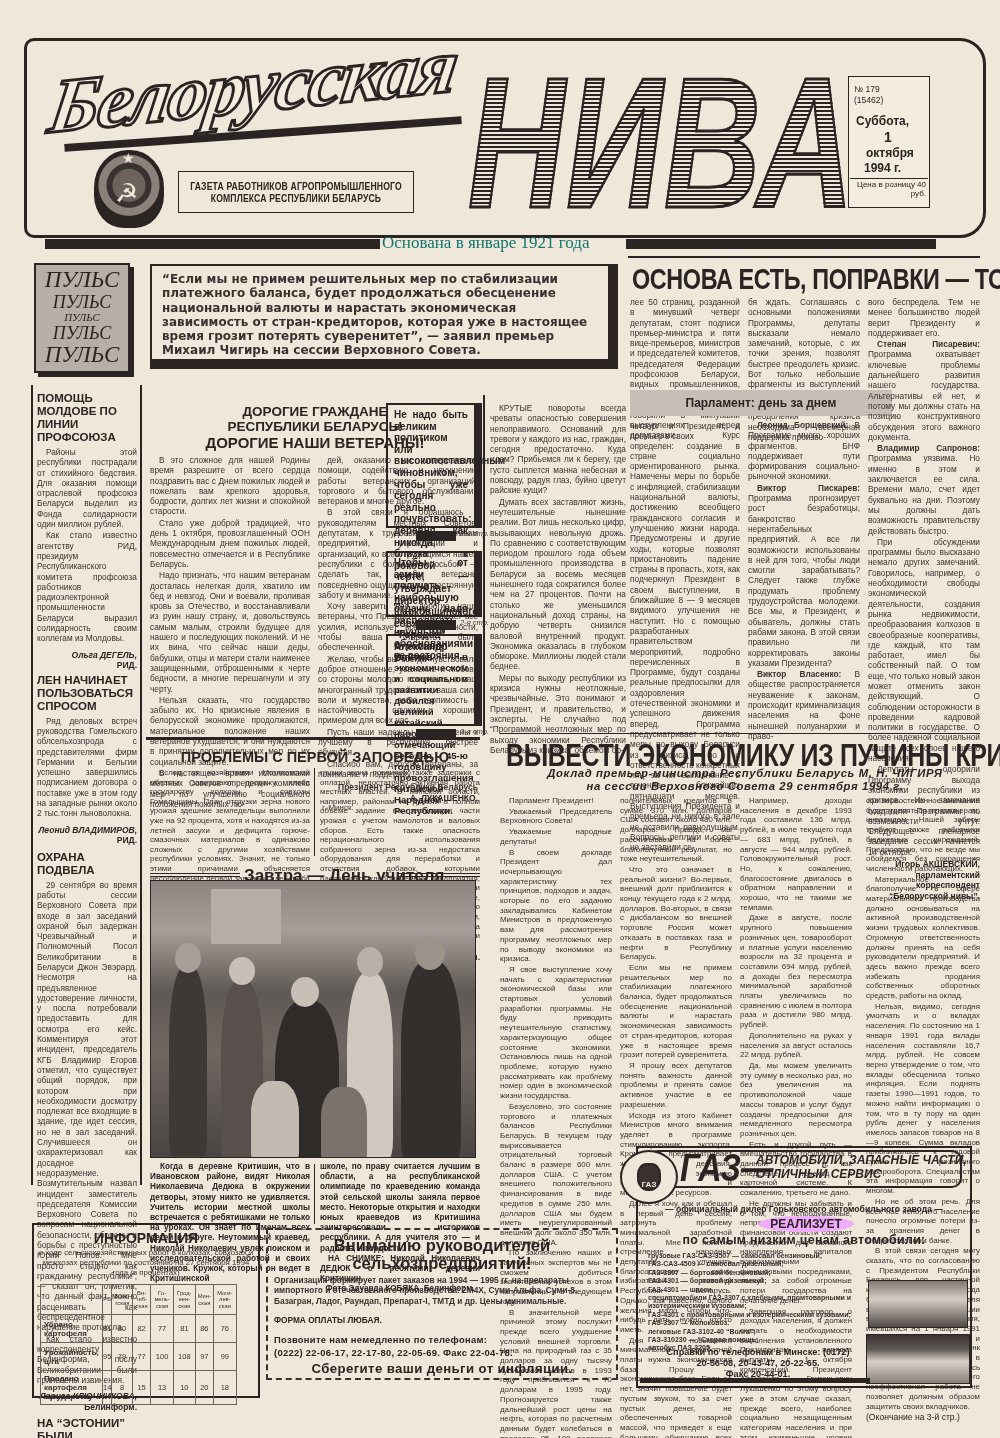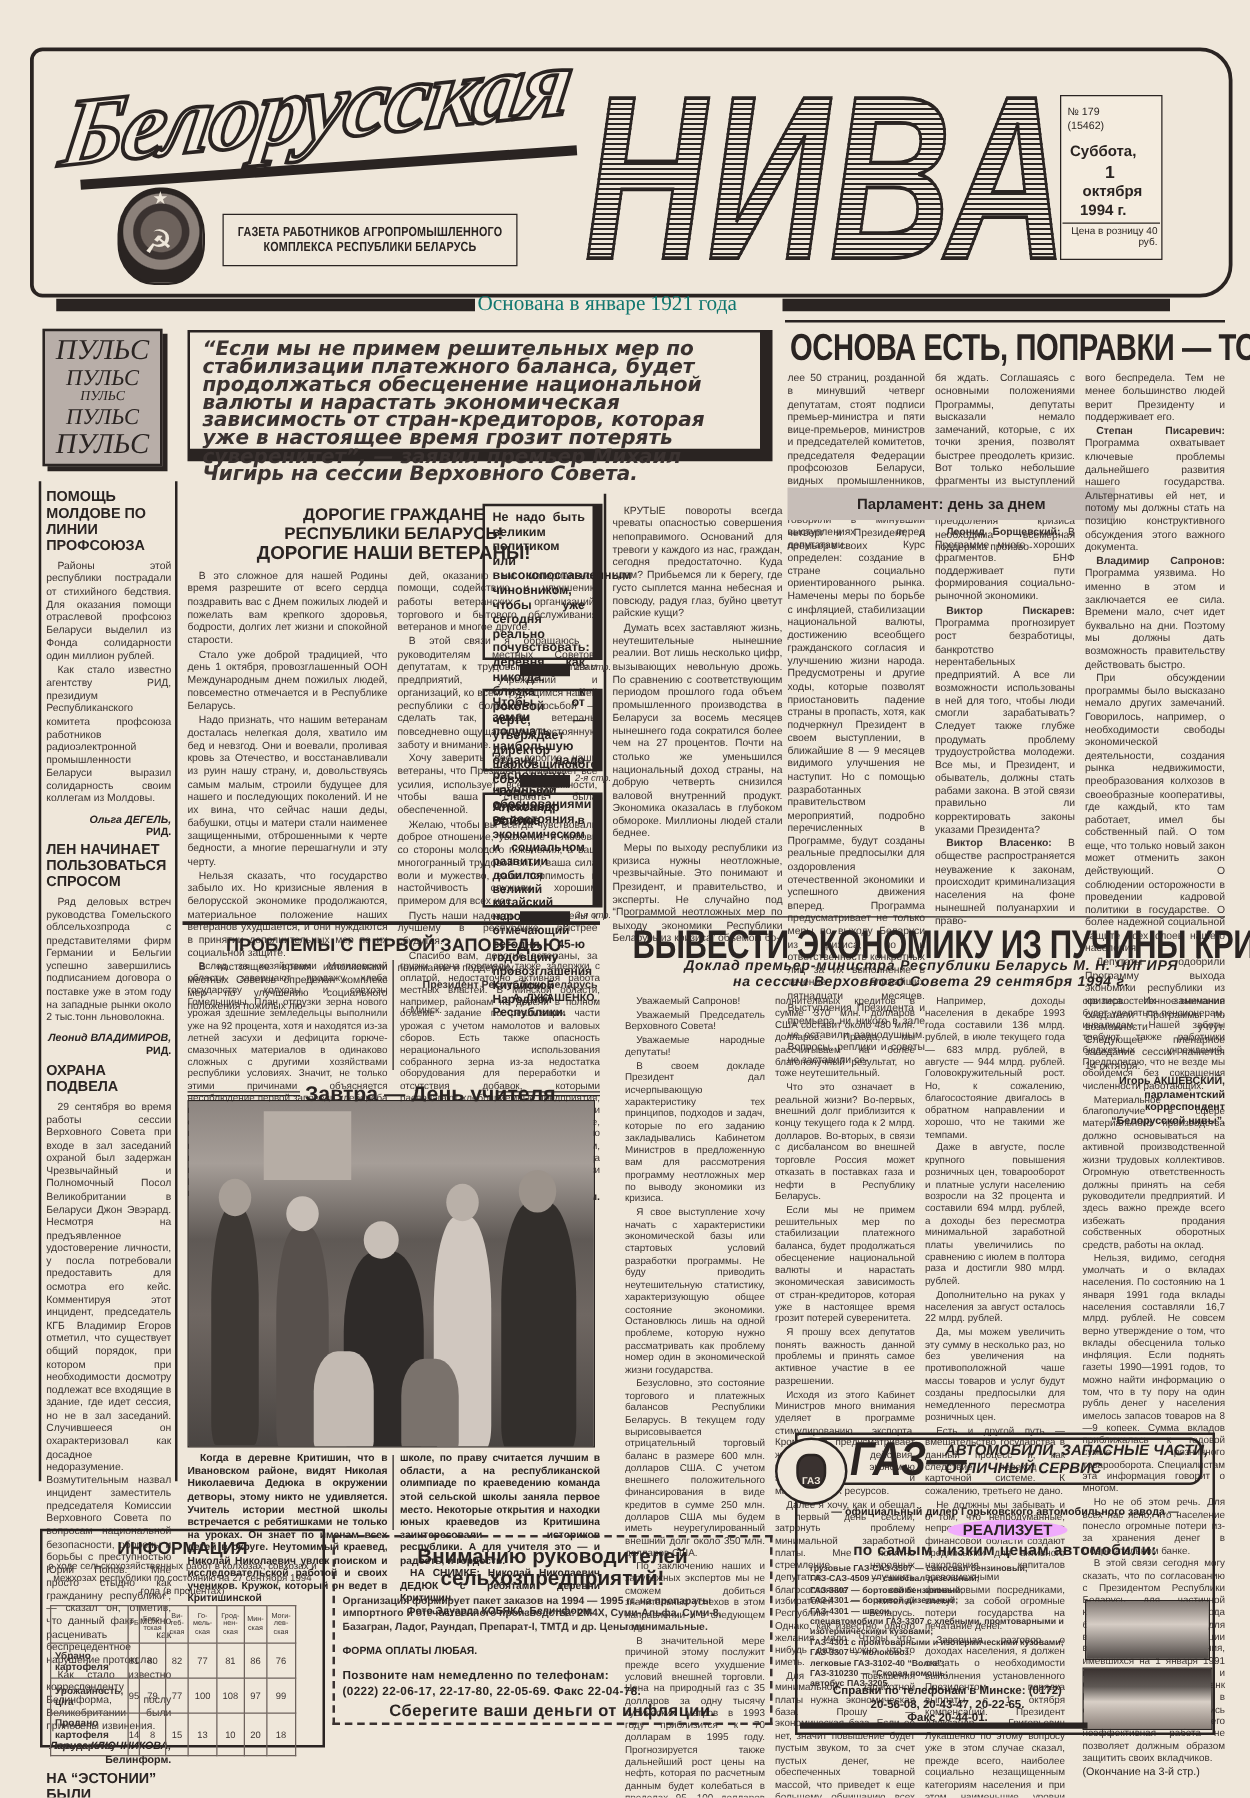--- a/index.html
+++ b/index.html
@@ -55,21 +55,21 @@
   #founded-bar-left { left: 45px; top: 239px; width: 335px; height: 10px; background: #2a2422; }
   #founded-bar-right { left: 626px; top: 239px; width: 310px; height: 10px; background: #2a2422; }
   #founded { left: 382px; top: 233px; font-family: "Liberation Serif", serif; font-size: 17px; color: #0f766e; white-space: nowrap; }
 
   
   #pulse-box { left: 34px; top: 263px; width: 96px; height: 110px; background: #b8aea8; border: 2px solid #2a2422; box-shadow: 4px 4px 0 #2a2422; text-align: center; }
   .pulse { font-family: "Liberation Serif", serif; font-style: italic; font-weight: normal; color: #2a2422; display: block; line-height: 1; }
 
   
   #quote-box { left: 150px; top: 264px; width: 468px; height: 105px; border: 2px solid #2a2422; border-right-width: 10px; border-bottom-width: 10px; padding: 6px 10px; }
-  #quote-text { font-family: "DejaVu Sans", sans-serif; font-weight: bold; font-style: italic; font-size: 16px; line-height: 14.3px; color: #3a3230; }
+  #quote-text { font-family: "DejaVu Sans", sans-serif; font-weight: bold; font-size: 12px; line-height: 14.3px; color: #3a3230; }
 
   
   #osnova-title { left: 632px; top: 262px; font-family: "Liberation Sans", sans-serif; font-weight: bold; font-size: 30px; letter-spacing: -0.5px; transform: scaleX(0.78); transform-origin: left top; white-space: nowrap; color: #2a2422; }
   #parlament-band { left: 630px; top: 390px; width: 262px; height: 26px; background: #c7beb8; display: flex; align-items: center; justify-content: center; font-weight: bold; font-size: 12px; color: #2a2422; }
 
   
   #photo { left: 150px; top: 880px; width: 326px; height: 278px; overflow: hidden; background: linear-gradient(180deg, #8d8580 0%, #a69e98 18%, #5f5955 40%, #6f6762 62%, #4a4542 100%); border: 1px solid #2a2422; }
   .fig { position: absolute; border-radius: 40% 40% 10% 10%; }
   .head { position: absolute; border-radius: 50%; background: #c8bfb7; }
 
@@ -304,21 +304,21 @@
   <div style="text-align:center">Фото Эдуарда КОБЯКА, Белинформ.</div>
 </div>
 
 <div class="rule-h" style="left:500px;top:733px;width:480px;height:1px"></div>
 <div class="abs hl" id="vivesti">ВЫВЕСТИ ЭКОНОМИКУ ИЗ ПУЧИНЫ КРИЗИСА</div>
 <div class="abs" id="vivesti-sub">
   <div>Доклад премьер-министра Республики Беларусь М. Н. ЧИГИРЯ</div>
   <div>на сессии Верховного Совета 29 сентября 1994 г.</div>
 </div>
 <div class="abs body-text" style="left:500px;top:796px;width:112px;font-size:7.9px;line-height:9.7px">
-  <p>Уважаемый Сапронов!</p>
+  <p>Парламент Президент!</p>
   <p>Уважаемый Председатель Верховного Совета!</p>
   <p>Уважаемые народные депутаты!</p>
   <p>В своем докладе Президент дал исчерпывающую характеристику тех принципов, подходов и задач, которые по его заданию закладывались Кабинетом Министров в предложенную вам для рассмотрения программу неотложных мер по выводу экономики из кризиса.</p>
   <p>Я свое выступление хочу начать с характеристики экономической базы или стартовых условий разработки программы. Не буду приводить неутешительную статистику, характеризующую общее состояние экономики. Остановлюсь лишь на одной проблеме, которую нужно рассматривать как проблему номер один в экономической жизни государства.</p>
   <p>Безусловно, это состояние торгового и платежных балансов Республики Беларусь. В текущем году вырисовывается отрицательный торговый баланс в размере 600 млн. долларов США. С учетом внешнего положительного финансирования в виде кредитов в сумме 250 млн. долларов США мы будем иметь неурегулированный внешний долг около 350 млн. долларов США.</p>
   <p>По заключению наших и зарубежных экспертов мы не сможем добиться значительных успехов в этом направлении и в следующем году.</p>
   <p>В значительной мере причиной этому послужит прежде всего ухудшение условий внешней торговли. Цена на природный газ с 35 долларов за одну тысячу кубических метров в 1993 году приблизится к 70 долларам в 1995 году. Прогнозируется также дальнейший рост цены на нефть, которая по расчетным данным будет колебаться в пределах 95—100 долларов за одну тонну.</p>
 
 </div>
 <div class="abs body-text" style="left:620px;top:796px;width:112px;font-size:7.9px;line-height:9.7px">

